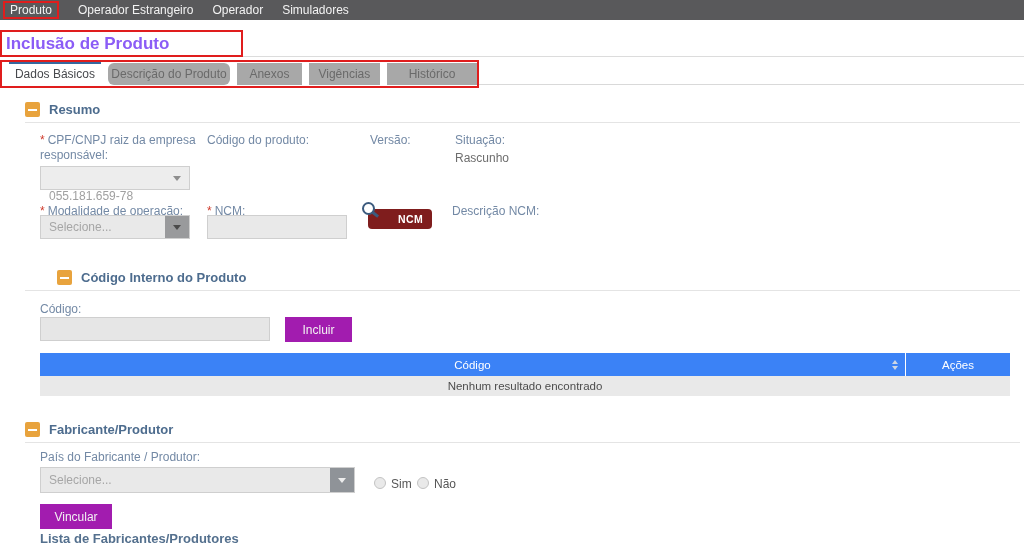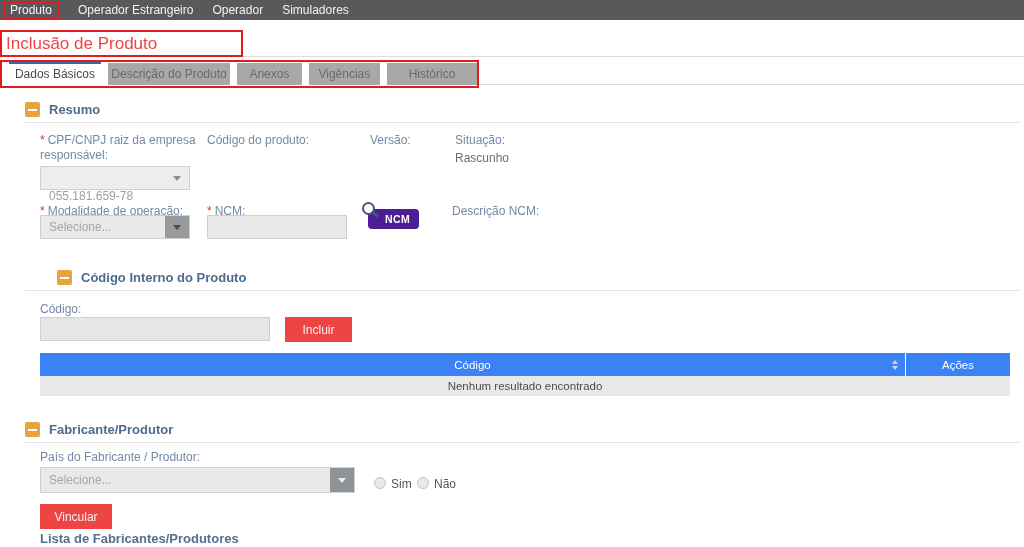--- a/index.html
+++ b/index.html
@@ -10,30 +10,30 @@
   
   .topnav { position:absolute; left:0; top:0; width:1024px; height:20px; background:#59595b;
             display:flex; align-items:center; padding-left:10px; gap:19px; }
   .nav-item { color:#f3f3f3; font-size:12px; line-height:14px; cursor:pointer; white-space:nowrap; }
   .nav-item.hl { border:2px solid #e01d1d; padding:0 5px; margin-left:-7px; }
 
   
   .title-line { position:absolute; left:243px; top:56px; width:781px; height:1px; background:#dcdcdc; }
   .page-title-box { position:absolute; left:0; top:30px; width:243px; height:27px;
                     border:2px solid #e01d1d; display:flex; align-items:center; background:#fff; z-index:2; }
-  .page-title { font-size:17px; font-weight:400; color:#ef4444; padding-left:4px; white-space:nowrap; }
+  .page-title { font-size:17px; font-weight:700; color:#8b5cf6; padding-left:4px; white-space:nowrap; }
 
   
   .tabs-line { position:absolute; left:479px; top:84px; width:545px; height:1px; background:#d9d9d9; }
   .tabbar { position:absolute; left:0; top:60px; width:479px; height:28px; border:2px solid #e01d1d;
             display:flex; align-items:flex-end; gap:7px; padding:0 0 1px 7px; background:#fff; }
   .tab { height:22px; line-height:22px; text-align:center; font-size:12px; background:#a8a8a8;
          color:#6a6a6a; cursor:pointer; white-space:nowrap; }
   .tab.active { background:#fff; color:#47494d; border-top:2px solid #36689e; height:23px; line-height:20px; }
-  .tab.t0{width:94px;} .tab.t1{width:125px;} .tab.t2{width:66px;} .tab.t3{width:73px;} .tab.t4{width:92px;}
+  .tab.t0{width:94px;} .tab.t1{width:125px;border-radius:6px;} .tab.t2{width:66px;} .tab.t3{width:73px;} .tab.t4{width:92px;}
 
   
   .sec-head { position:absolute; left:25px; width:995px; display:flex; align-items:center; gap:9px;
               padding-bottom:5px; border-bottom:1px solid #e4e4e4; }
   .sec-icon { width:15px; height:15px; background:#e8a33d; border-radius:2px; position:relative; flex:none; cursor:pointer; }
   .sec-icon::after { content:''; position:absolute; left:3px; top:6.5px; width:9px; height:2px; background:#fff; }
   .sec-title { font-size:13px; font-weight:bold; color:#4d6c8e; white-space:nowrap; }
 
   .lbl { position:absolute; font-size:12px; color:#7389a5; line-height:15px; }
   .req { color:#cf3a2b; margin-right:3px; }
@@ -43,26 +43,26 @@
   .sel, .inp { position:absolute; background:#e9e9e9; border:1px solid #cfcfcf; height:24px; }
   .sel { display:flex; align-items:center; cursor:pointer; }
   .sel .txt { font-size:12px; color:#a6a6a6; padding-left:8px; white-space:nowrap; overflow:hidden; flex:1; }
   .caret { width:0; height:0; border-left:4px solid transparent; border-right:4px solid transparent;
            border-top:5px solid #8e8e8e; }
   .sel.plain .caret { margin-right:8px; }
   .sel-btn { width:24px; align-self:stretch; display:flex; align-items:center; justify-content:center; flex:none; }
   .sel-btn.dark { background:#999a9c; } .sel-btn.dark .caret { border-top-color:#4a4a4a; }
   .sel-btn.mid  { background:#8f9398; } .sel-btn.mid .caret { border-top-color:#ededed; }
 
-  .btn { position:absolute; background:#ef4444; color:#f2f2f2; font-size:12px; border:none;
+  .btn { position:absolute; background:#a21caf; color:#f2f2f2; font-size:12px; border:none;
          text-align:center; cursor:pointer; font-family:inherit; }
 
   
   .ncm-group { position:absolute; left:362px; top:202px; width:58px; height:28px; }
-  .ncm-btn { position:absolute; left:6px; top:7px; height:20px; padding:0 9px 0 17px; background:#4c1d95;
+  .ncm-btn { position:absolute; left:6px; top:7px; height:20px; padding:0 9px 0 30px; background:#7f1d1d;
              border:none; border-radius:4px; color:#fff; font-weight:bold; font-size:10.5px;
              letter-spacing:.4px; cursor:pointer; font-family:inherit; }
   .mag { position:absolute; left:0; top:0; width:13px; height:13px; border:2.5px solid #3c5b7e;
          border-radius:50%; background:#fff; z-index:2; }
   .mag::after { content:''; position:absolute; width:7px; height:2.5px; background:#3c5b7e;
                 right:-6px; bottom:-2px; transform:rotate(38deg); }
 
   
   .tbl { position:absolute; left:40px; top:353px; width:970px; font-size:11.5px; }
   .tbl-head { display:flex; background:#3b82f6; color:#fff; height:23px; align-items:center; }

